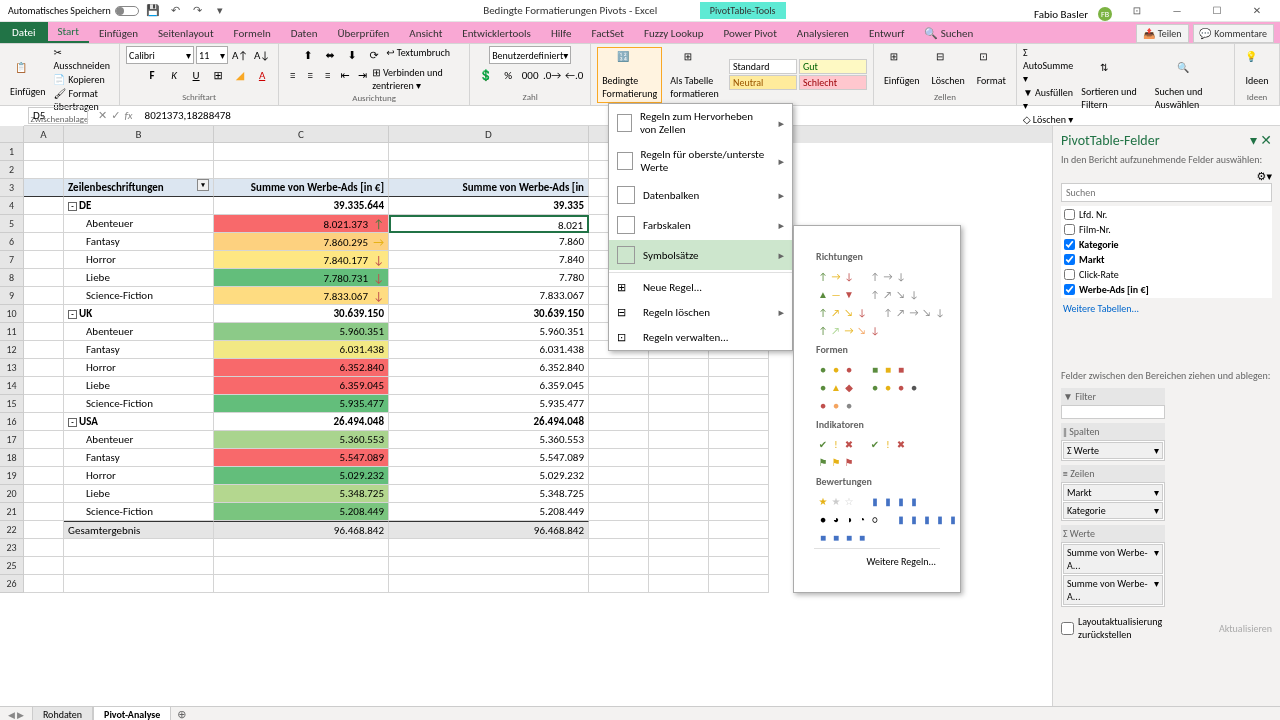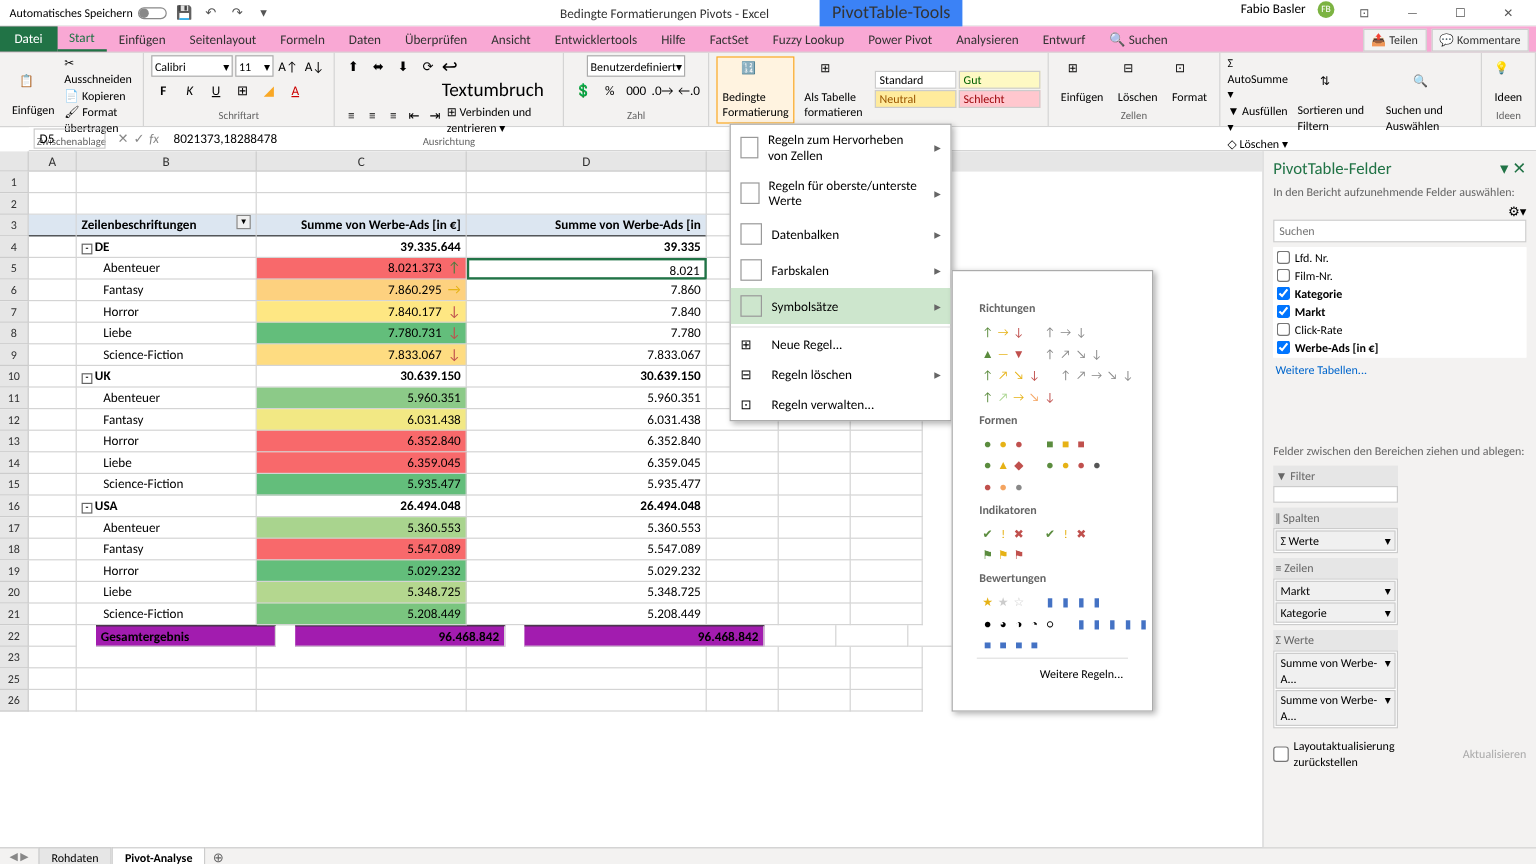--- a/index.html
+++ b/index.html
@@ -6,22 +6,22 @@
 body { background: #fff; font-size: 11px; overflow: hidden; width: 1280px; height: 720px; }
 
 
 .titlebar { height: 22px; background: #fff; display: flex; align-items: center; border-bottom: 1px solid #e5e5e5; }
 .titlebar-left { display: flex; align-items: center; gap: 8px; padding: 0 8px; }
 .autosave { display: flex; align-items: center; gap: 4px; font-size: 10px; }
 .toggle { width: 24px; height: 10px; border: 1px solid #888; border-radius: 5px; position: relative; }
 .toggle::after { content: ''; width: 8px; height: 8px; background: #888; border-radius: 50%; position: absolute; left: 0; top: 0; }
 .qat-icon { width: 14px; height: 14px; display: flex; align-items: center; justify-content: center; color: #555; }
 .titlebar-center { flex: 1; text-align: center; font-size: 11px; color: #333; }
-.pivot-tools { background: #3b82f6; padding: 2px 10px; font-size: 15px; margin-left: 40px; }
-.titlebar-right { display: flex; align-items: flex-start; gap: 10px; padding-right: 8px; }
+.pivot-tools { background: #5eead4; padding: 2px 10px; font-size: 10px; margin-left: 40px; }
+.titlebar-right { display: flex; align-items: flex-end; gap: 10px; padding-right: 8px; }
 .user-badge { width: 14px; height: 14px; border-radius: 50%; background: #7cb342; display: flex; align-items: center; justify-content: center; font-size: 8px; color: #fff; }
 .win-btn { width: 30px; height: 20px; display: flex; align-items: center; justify-content: center; color: #555; font-size: 10px; }
 
 
 .tabs { height: 22px; background: #f9a8d4; display: flex; align-items: flex-end; border-bottom: 1px solid #d4d4d4; }
 .tab { padding: 3px 10px; font-size: 11px; color: #333; cursor: pointer; }
 .tab.datei { background: #217346; color: #fff; padding: 4px 12px; }
 .tab.active { border-bottom: 2px solid #217346; color: #217346; }
 .tab.context { color: #333; }
 .tabs-right { margin-left: auto; display: flex; gap: 4px; padding-right: 6px; }
@@ -77,21 +77,21 @@
 .col-h { border-right: 1px solid #ccc; border-bottom: 1px solid #ccc; text-align: center; font-size: 11px; line-height: 17px; color: #333; }
 .col-A { width: 40px; } .col-B { width: 150px; } .col-C { width: 175px; } .col-D { width: 200px; }
 .col-G { width: 60px; } .col-H { width: 60px; } .col-I { width: 60px; }
 .rows { }
 .row { display: flex; height: 18px; }
 .row-h { width: 24px; background: #e6e6e6; border-right: 1px solid #ccc; border-bottom: 1px solid #ccc; text-align: center; font-size: 10px; line-height: 18px; color: #333; }
 .cell { border-right: 1px solid #d4d4d4; border-bottom: 1px solid #d4d4d4; padding: 0 4px; font-size: 11px; line-height: 18px; overflow: hidden; white-space: nowrap; }
 .cell.header { background: #dce6f1; font-weight: bold; border-bottom: 1px solid #333; }
 .cell.bold { font-weight: bold; }
 .cell.num { text-align: right; }
-.cell.total { font-weight: bold; background: #a21caf; border-top: 1px solid #333; margin-left: 16px; }
+.cell.total { font-weight: normal; background: #e5e5e5; border-top: 1px solid #333; }
 .expander { display: inline-block; width: 9px; height: 9px; border: 1px solid #666; text-align: center; line-height: 7px; font-size: 8px; margin-right: 2px; }
 .filter-drop { display: inline-block; width: 12px; height: 12px; border: 1px solid #888; background: #f0f0f0; float: right; font-size: 7px; text-align: center; line-height: 10px; }
 .cf-cell { position: relative; }
 .arrow-icon { display: inline-block; width: 14px; margin-left: 2px; font-size: 12px; }
 .sel-border { border: 2px solid #217346; }
 
 
 .sheet-tabs { height: 16px; background: #f3f2f1; display: flex; align-items: center; border-top: 1px solid #ccc; }
 .sheet-nav { padding: 0 8px; color: #888; font-size: 9px; }
 .sheet-tab { padding: 1px 10px; font-size: 10px; background: #e6e6e6; border: 1px solid #ccc; }
@@ -176,21 +176,21 @@
         </div>
       <div class="clipboard-col">
         <span>✂ <span>Ausschneiden</span></span>
         <span>📄 <span>Kopieren</span></span>
         <span>🖌 <span>Format übertragen</span></span>
       </div>
     </div>
     <div class="group-label">Zwischenablage</div>
   </div>
   <div class="group">
-    <div class="group-content" style="flex-direction:column;align-items:flex-start;gap:2px">
+    <div class="group-content" style="flex-direction:column;align-items:flex-end;gap:2px">
       <div class="btn-row">
         <div class="font-select">
             <span>Calibri</span>
             <span>▾</span>
           </div>
         <div class="size-select">
             <span>11</span>
             <span>▾</span>
           </div>
         <div class="small-btn">A↑</div>
@@ -215,21 +215,21 @@
     </div>
     <div class="group-label">Schriftart</div>
   </div>
   <div class="group">
     <div class="group-content" style="flex-direction:column;gap:2px">
       <div class="btn-row">
         <div class="small-btn">⬆</div>
         <div class="small-btn">⬌</div>
         <div class="small-btn">⬇</div>
         <div class="small-btn">⟳</div>
-        <span style="font-size:16px">↩ <span>Textumbruch</span></span>
+        <span style="font-size:10px">↩ <span>Textumbruch</span></span>
       </div>
       <div class="btn-row">
         <div class="small-btn">≡</div>
         <div class="small-btn">≡</div>
         <div class="small-btn">≡</div>
         <div class="small-btn">⇤</div>
         <div class="small-btn">⇥</div>
         <span style="font-size:10px">⊞ <span>Verbinden und zentrieren</span> ▾</span>
       </div>
     </div>

